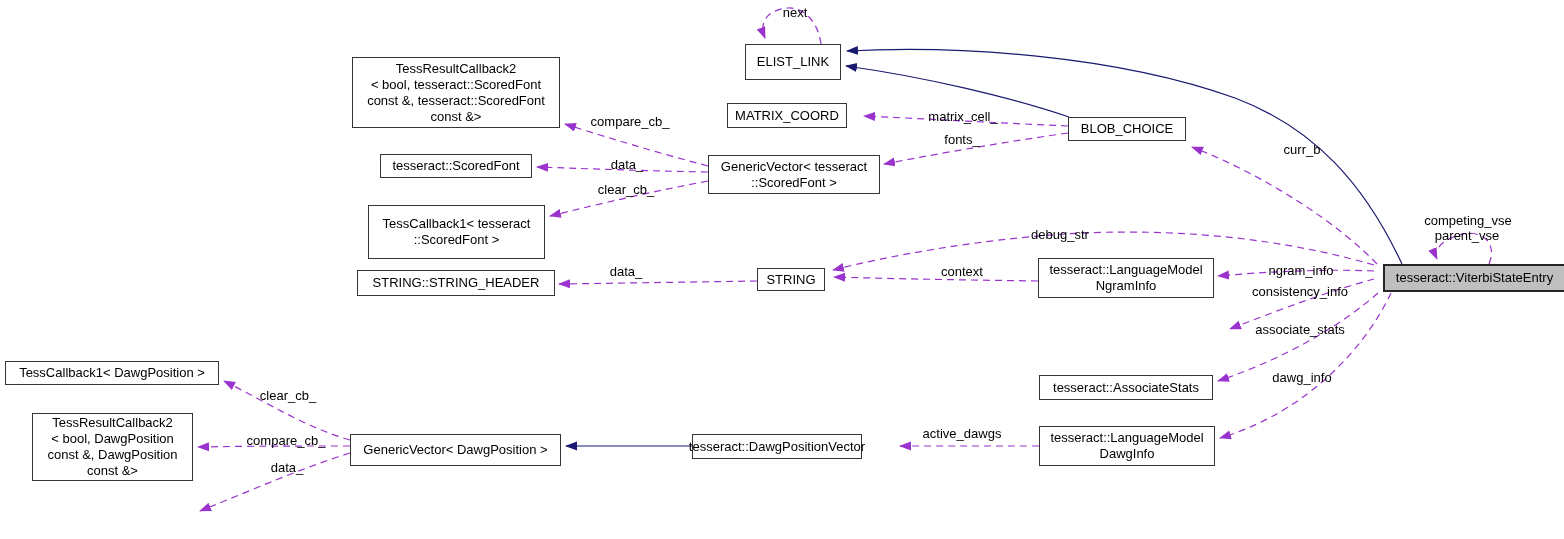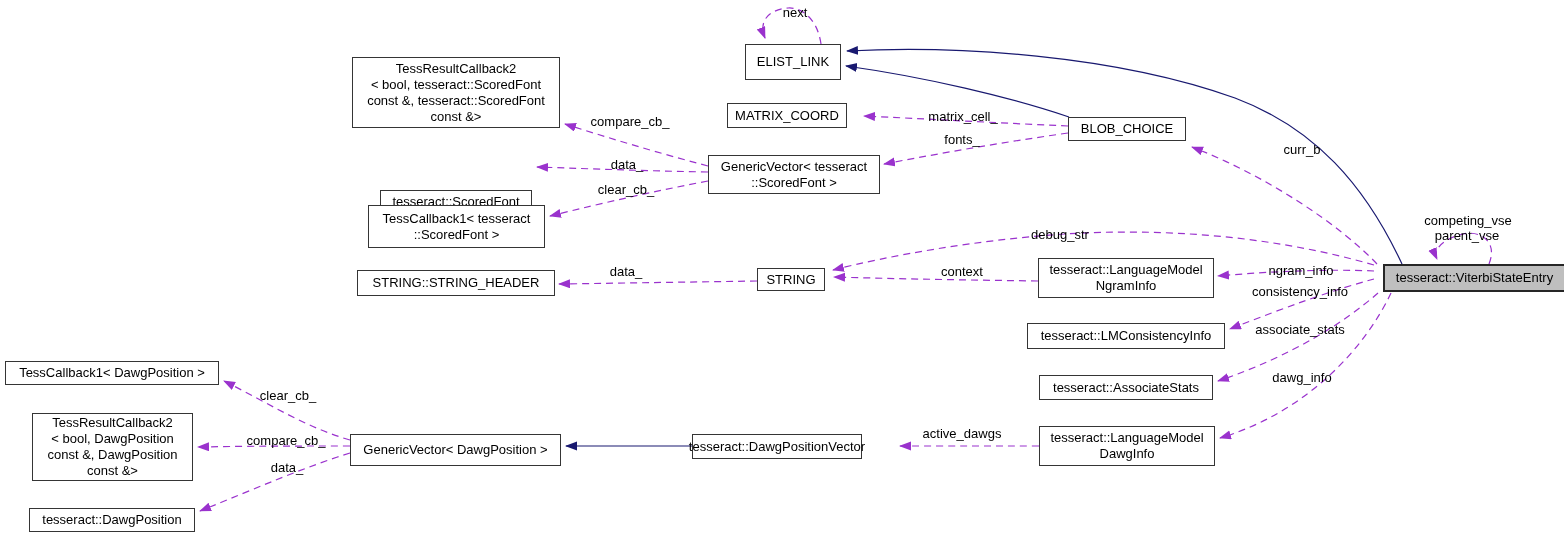--- a/index.html
+++ b/index.html
@@ -87,25 +87,25 @@
     <span>ELIST_LINK</span>
   </div>
 
   <div class="node" style="left:352px;top:57px;width:208px;height:71px;">
     <span>TessResultCallback2</span>
     <span>&lt; bool, tesseract::ScoredFont</span>
     <span>const &amp;, tesseract::ScoredFont</span>
     <span>const &amp;&gt;</span>
   </div>
 
-  <div class="node" style="left:380px;top:154px;width:152px;height:24px;margin-top:36px;">
+  <div class="node" style="left:380px;top:154px;width:152px;height:24px;">
     <span>tesseract::ScoredFont</span>
   </div>
 
-  <div class="node" style="left:368px;top:205px;width:177px;height:43px;">
+  <div class="node" style="left:368px;top:205px;width:177px;height:54px;">
     <span>TessCallback1&lt; tesseract</span>
     <span>::ScoredFont &gt;</span>
   </div>
 
   <div class="node" style="left:727px;top:103px;width:120px;height:25px;">
     <span>MATRIX_COORD</span>
   </div>
 
   <div class="node" style="left:708px;top:155px;width:172px;height:39px;">
     <span>GenericVector&lt; tesseract</span>
@@ -122,23 +122,20 @@
 
   <div class="node" style="left:757px;top:268px;width:68px;height:23px;">
     <span>STRING</span>
   </div>
 
   <div class="node" style="left:1038px;top:258px;width:176px;height:40px;">
     <span>tesseract::LanguageModel</span>
     <span>NgramInfo</span>
   </div>
 
-  <div class="node" style="left:1027px;top:323px;width:198px;height:26px;">
-    <span>tesseract::LMConsistencyInfo</span>
-  </div>
 
   <div class="node" style="left:1039px;top:375px;width:174px;height:25px;">
     <span>tesseract::AssociateStats</span>
   </div>
 
   <div class="node" style="left:1039px;top:426px;width:176px;height:40px;">
     <span>tesseract::LanguageModel</span>
     <span>DawgInfo</span>
   </div>
 
@@ -146,23 +143,20 @@
     <span>TessCallback1&lt; DawgPosition &gt;</span>
   </div>
 
   <div class="node" style="left:32px;top:413px;width:161px;height:68px;">
     <span>TessResultCallback2</span>
     <span>&lt; bool, DawgPosition</span>
     <span>const &amp;, DawgPosition</span>
     <span>const &amp;&gt;</span>
   </div>
 
-  <div class="node" style="left:29px;top:508px;width:166px;height:24px;">
-    <span>tesseract::DawgPosition</span>
-  </div>
 
   <div class="node" style="left:350px;top:434px;width:211px;height:32px;">
     <span>GenericVector&lt; DawgPosition &gt;</span>
   </div>
 
   <div class="node" style="left:692px;top:434px;width:170px;height:25px;">
     <span>tesseract::DawgPositionVector</span>
   </div>
 
   <div class="node highlight" style="left:1374px;top:264px;width:183px;height:28px;margin-left:9px;">

